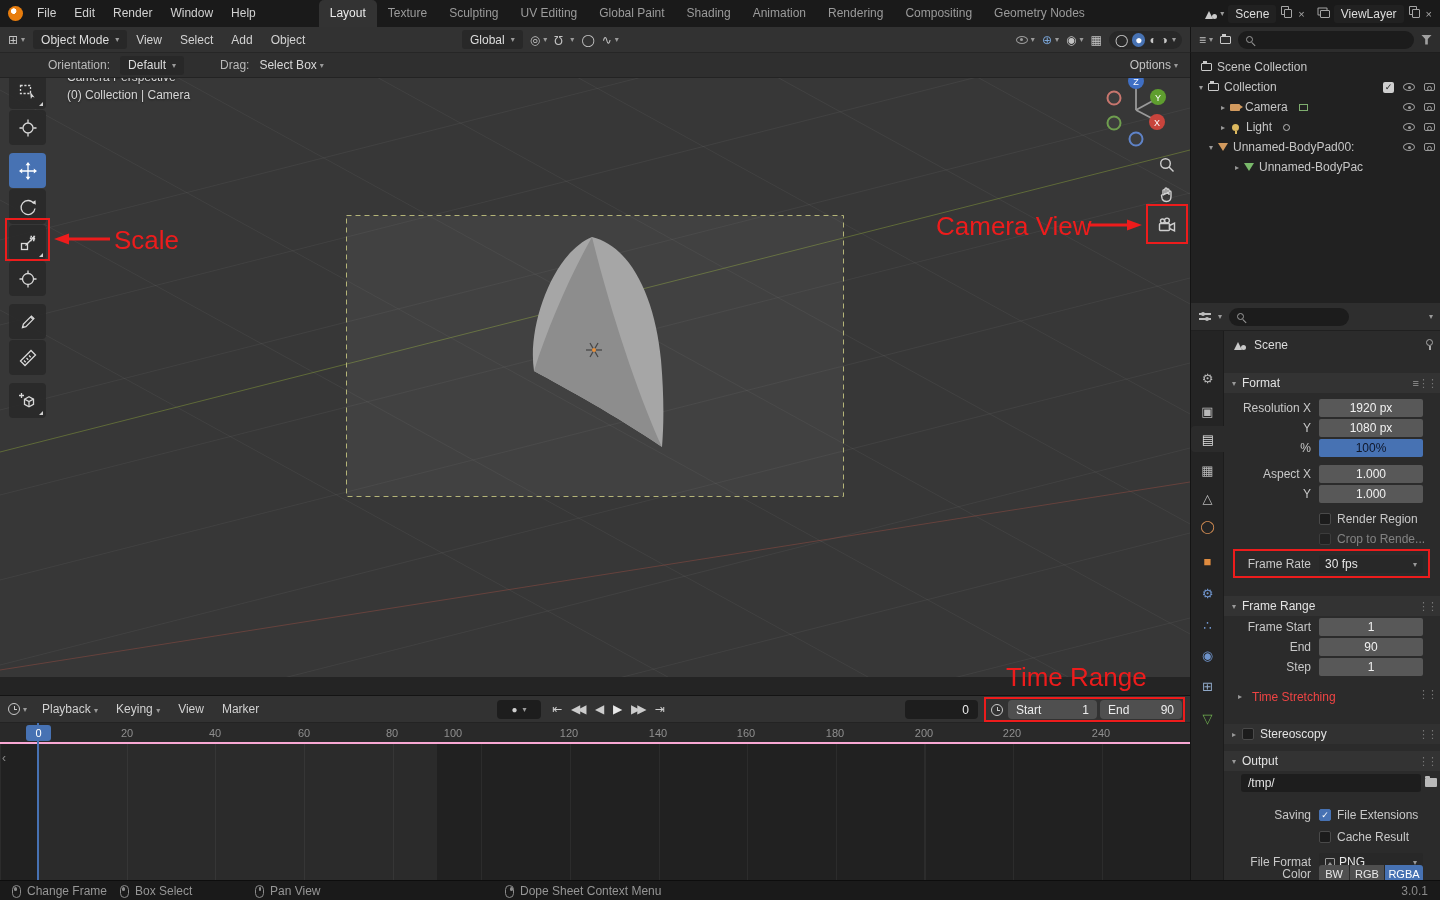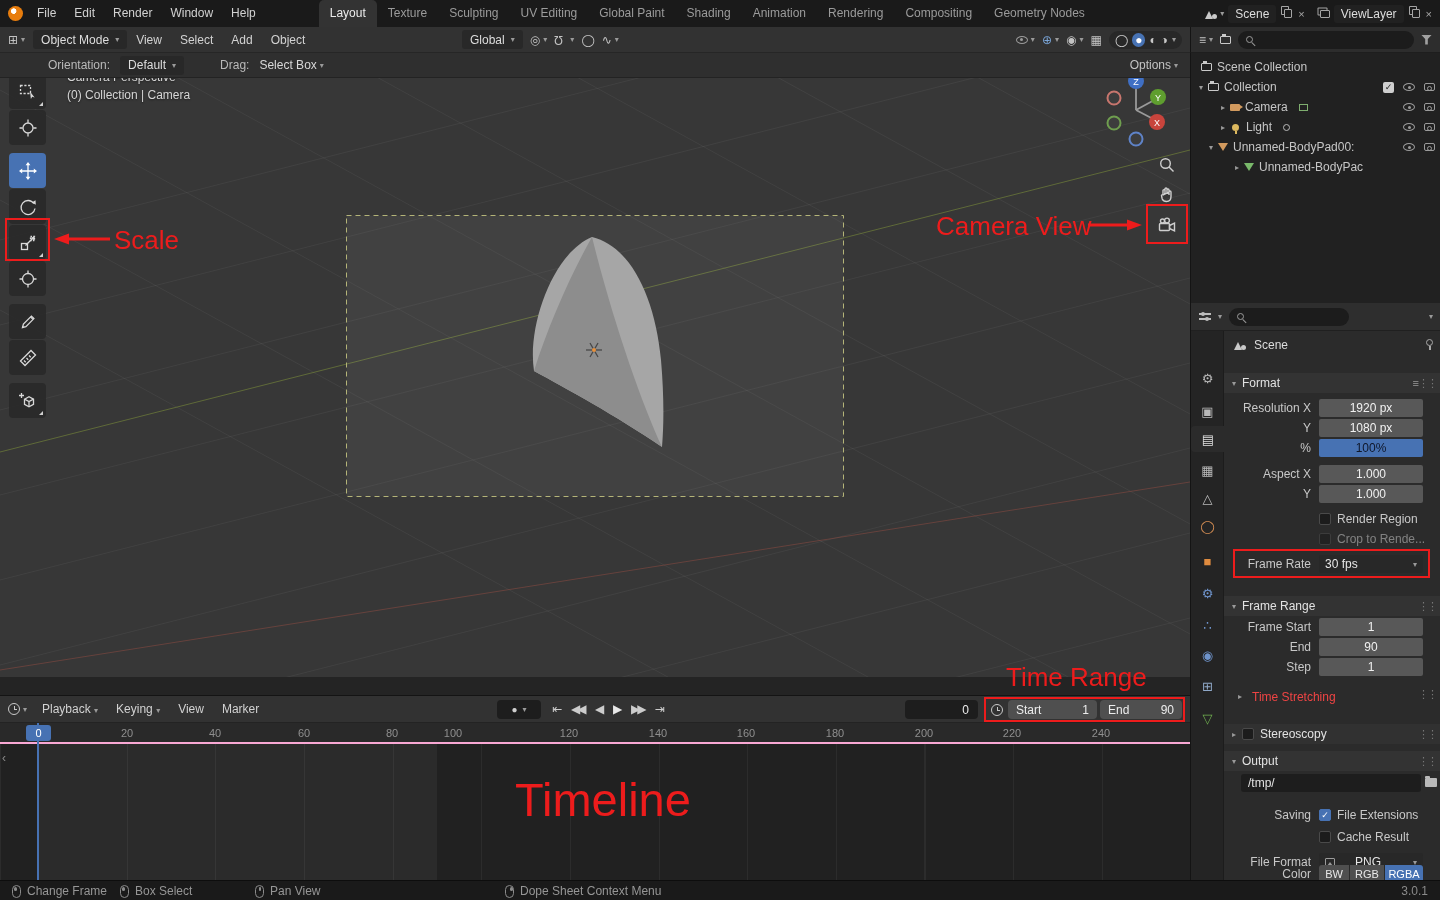--- a/index.html
+++ b/index.html
@@ -85,21 +85,21 @@
   .ptab{position:absolute;left:0;width:33px;height:26px;display:flex;align-items:center;justify-content:center;font-size:13px;color:#9a9a9a;}
   .ptab.active{background:#2b2b2b;border-radius:4px 0 0 4px;width:34px;}
   #prop-content{position:absolute;left:33px;top:28px;width:217px;height:549px;background:#2b2b2b;overflow:hidden;}
   .phead{position:absolute;left:0;width:217px;height:20px;background:#333333;display:flex;align-items:center;gap:6px;padding-left:8px;color:#e2e2e2;}
   .phead .dots{position:absolute;right:5px;color:#777;letter-spacing:-2px;font-size:11px;}
   .phead .preset{position:absolute;right:22px;color:#9a9a9a;font-size:11px;}
   .prow{position:absolute;left:0;width:217px;height:18px;}
   .plabel{position:absolute;left:0;top:0;width:87px;text-align:right;line-height:18px;color:#c8c8c8;}
   .pfield{position:absolute;left:95px;top:0;width:104px;height:18px;line-height:18px;text-align:center;background:var(--field);border-radius:2px;color:#f1f1f1;}
   .pfield.blue{background:var(--blue);color:#0f172a;}
-  .pdrop{position:absolute;left:95px;top:0;width:104px;height:18px;background:#282828;border-radius:3px;display:flex;align-items:center;gap:20px;padding:0 6px;color:#e6e6e6;}
+  .pdrop{position:absolute;left:95px;top:0;width:104px;height:18px;background:#282828;border-radius:3px;display:flex;align-items:center;gap:4px;padding:0 6px;color:#e6e6e6;}
   .pcheck{position:absolute;left:95px;top:0;height:18px;display:flex;align-items:center;gap:6px;color:#c8c8c8;}
   .cb{width:12px;height:12px;background:#1c1c1c;border:1px solid #4a4a4a;border-radius:2px;flex:none;font-size:9px;line-height:11px;text-align:center;color:#fff;}
   .cb.on{background:var(--blue);border-color:var(--blue);}
   .seg{position:absolute;top:0;height:18px;background:#4f4f4f;color:#e8e8e8;text-align:center;line-height:18px;font-size:11px;}
   .seg.on{background:var(--blue);color:#fff;}
   .i-folder{width:12px;height:9px;background:#b9b9b9;border-radius:1px;position:relative;}
   .i-folder::before{content:"";position:absolute;left:0;top:-2px;width:5px;height:2px;background:#b9b9b9;border-radius:1px 1px 0 0;}
   .i-pin{width:7px;height:7px;border:1.3px solid #a8a8a8;border-radius:50%;position:relative;}
   .i-pin::after{content:"";position:absolute;left:2.2px;top:6px;width:1.4px;height:4px;background:#a8a8a8;}
   .i-img{width:10px;height:9px;border:1px solid #9b9b9b;border-radius:1px;position:relative;flex:none;}
@@ -649,21 +649,20 @@
   <div id="tl-track">
     <div id="tl-range"></div>
     <div id="tl-grid"></div>
   </div>
 
   <div id="playhead-line"></div>
   <div id="playhead-head">0</div>
 
   <span style="position:absolute;left:2px;top:55px;color:#8a8a8a;font-size:12px">‹</span>
 
-  <span class="ann-text" style="left:515px;top:76px;font-size:47px">Timeline</span>
 </div>
 
 <span class="ann-text abs" style="left:1006px;top:662px">Time Range</span>
 
 <div id="statusbar" class="abs">
   <span class="sb-item" style="left:12px">
     <span class="mi l"></span>
     <span>Change Frame</span>
   </span>
   <span class="sb-item" style="left:120px">

